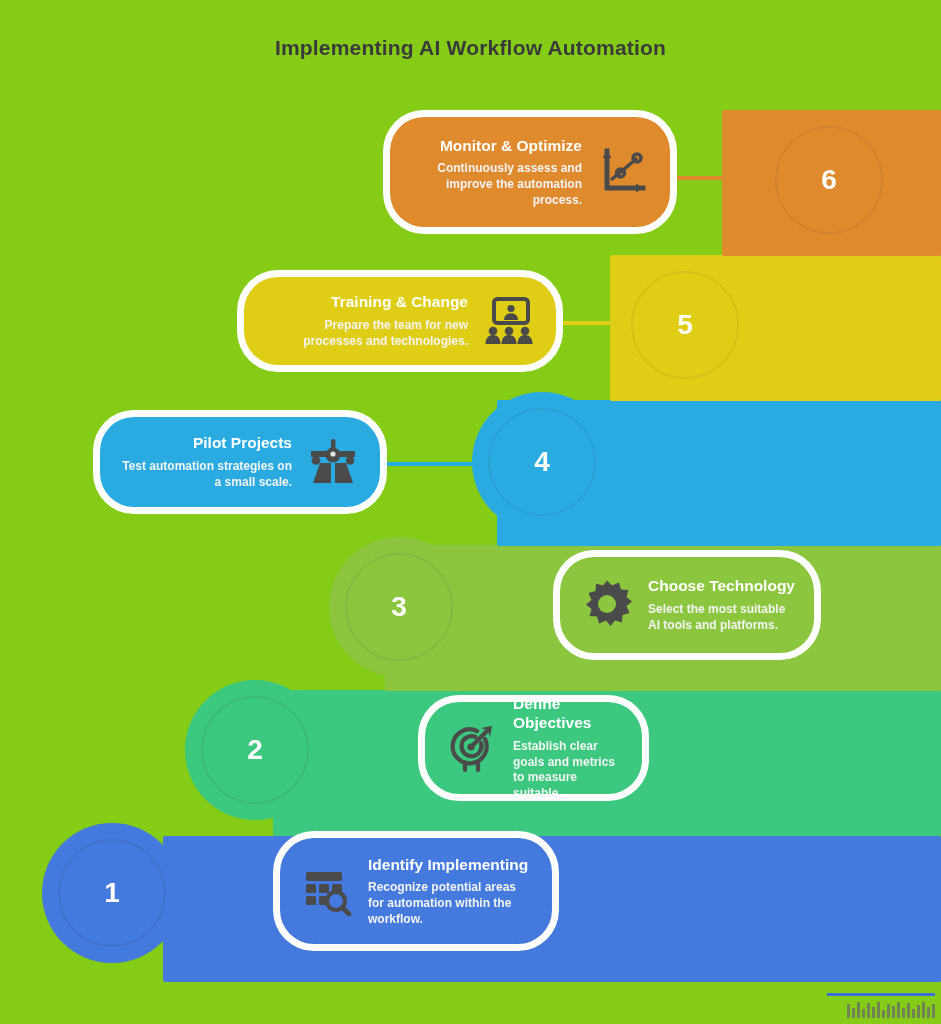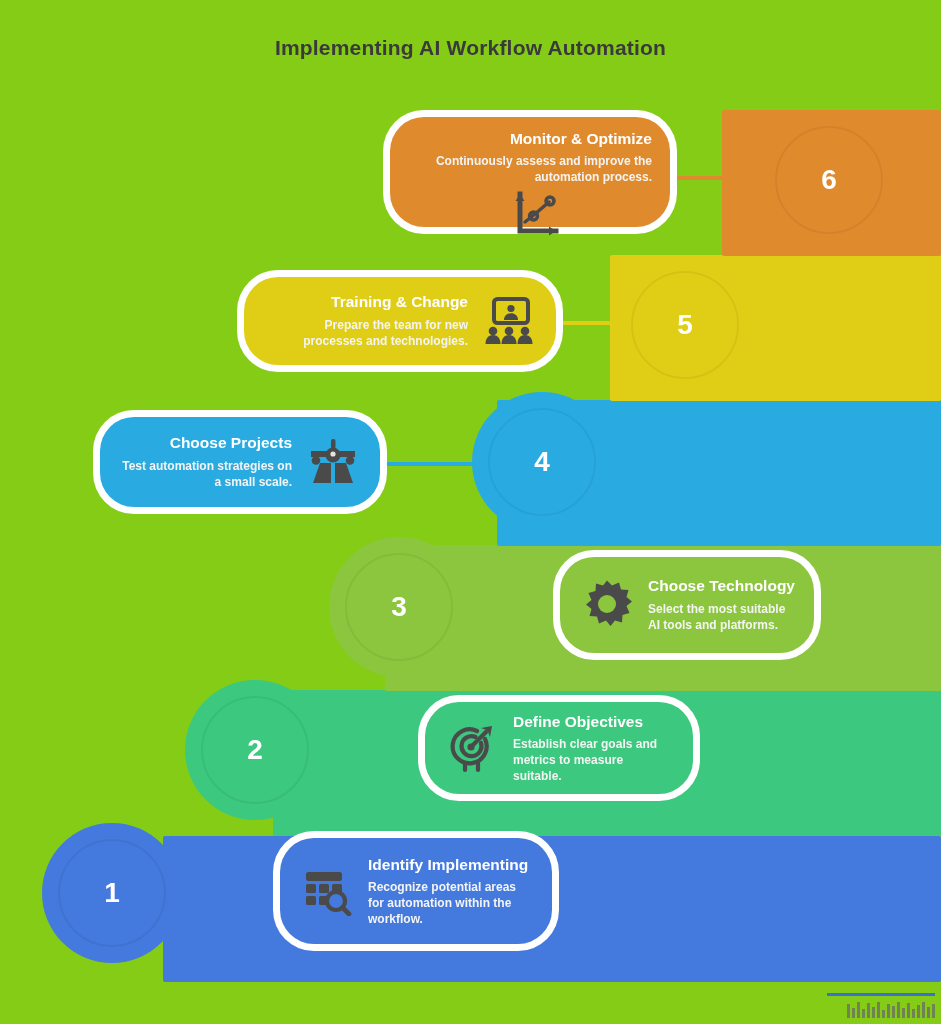--- a/index.html
+++ b/index.html
@@ -186,21 +186,21 @@
   <div class="num-circle" style="left:185px; top:680px; background:#3CC87E;">
     <span class="inner-ring"></span>
     <span class="num">2</span>
   </div>
 
   <div class="num-circle" style="left:42px; top:823px; background:#4479DD;">
     <span class="inner-ring"></span>
     <span class="num">1</span>
   </div>
 
-  <div class="card align-right icon-right" style="left:390px; top:117px; width:280px; height:110px; background:#E08A2E;flex-direction:column;">
+  <div class="card align-right icon-right" style="left:390px; top:117px; width:280px; height:110px; background:#E08A2E;">
     <div class="card-text">
       <div class="card-title">Monitor &amp; Optimize</div>
       <div class="card-desc">Continuously assess and improve the automation process.</div>
     </div>
     <div class="card-icon">
       <svg width="50" height="50" viewBox="0 0 50 50" fill="none">
         <path d="M9 4 L9 41 L45 41" stroke="#4a4a4a" stroke-width="5" stroke-linecap="square"></path>
         <path d="M9 4 L4.5 11 L13.5 11 Z" fill="#4a4a4a"></path>
         <path d="M45 41 L38 36.5 L38 45.5 Z" fill="#4a4a4a"></path>
         <path d="M14 32 L24 24 L38 12" stroke="#4a4a4a" stroke-width="3.5" stroke-linecap="round" stroke-linejoin="round"></path>
@@ -225,21 +225,21 @@
         <circle cx="26" cy="35" r="4.3" fill="#4a4a4a"></circle>
         <path d="M18.5 48 C18.5 42 21.8 39 26 39 C30.2 39 33.5 42 33.5 48 Z" fill="#4a4a4a"></path>
         <circle cx="42" cy="35" r="4.3" fill="#4a4a4a"></circle>
         <path d="M34.5 48 C34.5 42 37.8 39 42 39 C46.2 39 49.5 42 49.5 48 Z" fill="#4a4a4a"></path>
       </svg>
     </div>
   </div>
 
   <div class="card align-right icon-right" style="left:100px; top:417px; width:280px; height:90px; background:#29ABE2;">
     <div class="card-text">
-      <div class="card-title">Choose Projects</div>
+      <div class="card-title">Pilot Projects</div>
       <div class="card-desc">Test automation strategies on a small scale.</div>
     </div>
     <div class="card-icon">
       <svg width="52" height="48" viewBox="0 0 52 48" fill="none">
         <rect x="24" y="1" width="4.5" height="10" rx="2" fill="#4a4a4a"></rect>
         <circle cx="26" cy="17" r="7.5" fill="#4a4a4a"></circle>
         <circle cx="26" cy="16" r="2.6" fill="#ffffff" fill-opacity="0.85"></circle>
         <path d="M4 13 L20 13 L20 19 L4 19 Z" fill="#4a4a4a"></path>
         <path d="M32 13 L48 13 L48 19 L32 19 Z" fill="#4a4a4a"></path>
         <circle cx="9" cy="22.5" r="4.3" fill="#4a4a4a"></circle>
@@ -256,21 +256,21 @@
         <path d="M26 1.5 L31 6.5 L38 3.5 L40 10.5 L47.5 11 L45.5 18 L51 22.5 L45.5 27 L48.5 34 L41.5 36 L41 43.5 L34 41.5 L29.5 47 L25 41.5 L18 44.5 L16 37.5 L8.5 37 L10.5 30 L5 25.5 L10.5 21 L7.5 14 L14.5 12 L15 4.5 L22 6.5 Z" fill="#4a4a4a"></path>
         <circle cx="26" cy="25" r="9" fill="#8CC63E"></circle>
       </svg>
     </div>
     <div class="card-text">
       <div class="card-title">Choose Technology</div>
       <div class="card-desc">Select the most suitable AI tools and platforms.</div>
     </div>
   </div>
 
-  <div class="card align-left icon-left" style="left:425px; top:702px; width:268px; height:92px; background:#3CC87E;">
+  <div class="card align-left icon-left" style="left:425px; top:702px; width:217px; height:92px; background:#3CC87E;">
     <div class="card-icon">
       <svg width="50" height="50" viewBox="0 0 50 50" fill="none">
         <path d="M38 16 A17 17 0 1 1 30 8" fill="none" stroke="#4a4a4a" stroke-width="4.2" stroke-linecap="round"></path>
         <path d="M34 20 A10 10 0 1 1 28.5 14" fill="none" stroke="#4a4a4a" stroke-width="4.2" stroke-linecap="round"></path>
         <circle cx="24" cy="24" r="3.6" fill="#4a4a4a"></circle>
         <path d="M24 24 L39 9" stroke="#4a4a4a" stroke-width="4.2" stroke-linecap="round"></path>
         <path d="M34 5 L40.5 7.5 L43 14 L45 3 Z" fill="#4a4a4a"></path>
         <path d="M18 40 L18 47" stroke="#4a4a4a" stroke-width="4.2" stroke-linecap="round"></path>
         <path d="M31 40 L31 47" stroke="#4a4a4a" stroke-width="4.2" stroke-linecap="round"></path>
       </svg>

